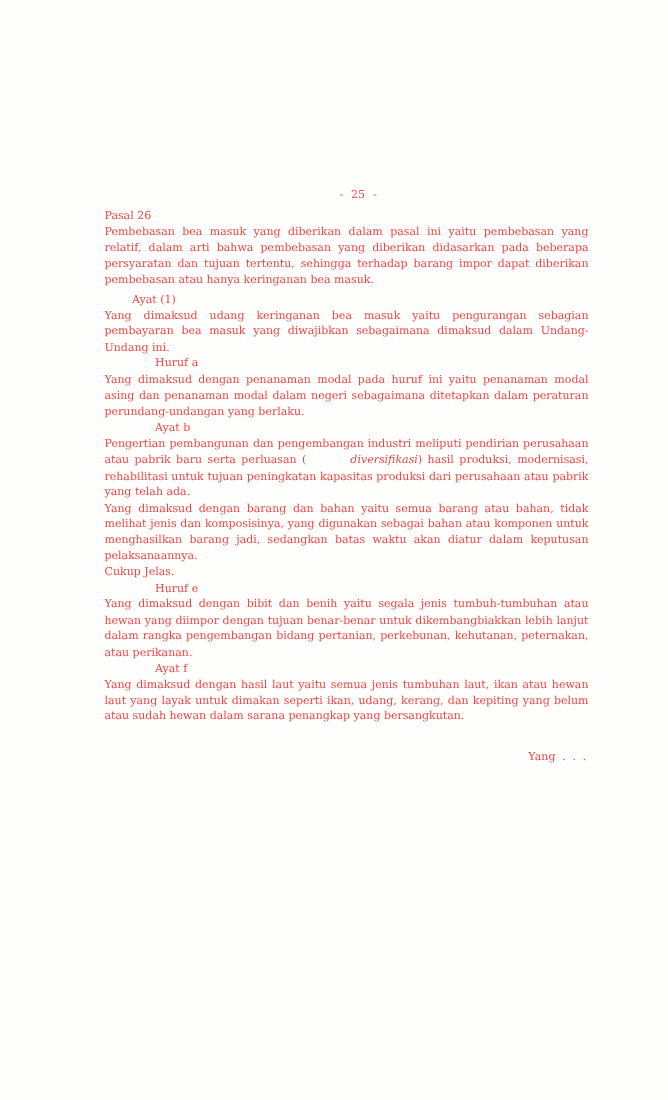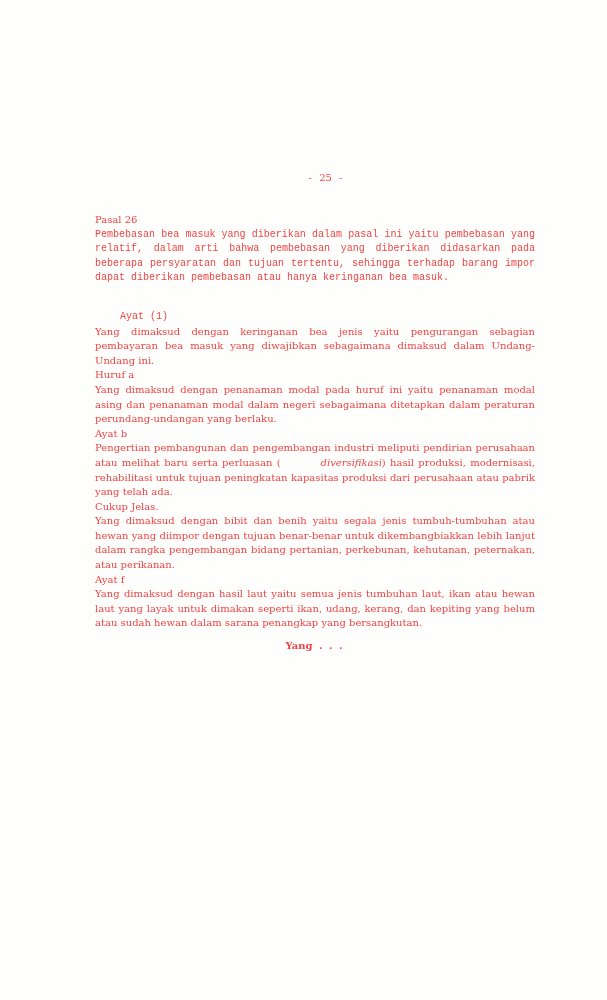--- a/index.html
+++ b/index.html
@@ -23,67 +23,68 @@
     position: absolute;
     top: 171px;
     left: 0;
     width: 100%;
     text-align: center;
     word-spacing: 4px;
   }
   .content {
     position: absolute;
     left: 95px;
-    top: 213px;
+    top: 190px;
     width: 440px;
   }
   .content p {
     margin: 0;
   }
   .just {
     text-align: justify;
     text-justify: inter-word;
   }
-  .l1 { margin-left: 25px; font-family: Liberation Mono, monospace; }
-  .l2 { }
+  .l1 { margin-left: 25px; }
+  .l2 { margin-left: 46px; }
   .l3 { margin-left: 70px; }
-  .gap-before { margin-top: 24px; }
+  .gap-before { margin-top: 3px; }
   .catchword {
-    margin-top: 8px;
-    text-align: center;
+    margin-top: 22px;
+    text-align: right;
     padding-right: 2px;
     word-spacing: 3px;
-    font-weight: bold;
   }
   i { font-style: italic; margin-left: 40px; }
 </style>
 </head>
 <body>
 
 <div class="page">
 
   <div class="pageno">-  25  -</div>
 
   <div class="content">
 
     <div>Pasal 26</div>
     <p class="l1 just">Pembebasan bea masuk yang diberikan dalam pasal ini yaitu pembebasan yang relatif, dalam arti bahwa pembebasan yang diberikan didasarkan pada beberapa persyaratan dan tujuan tertentu, sehingga terhadap barang impor dapat diberikan pembebasan atau hanya keringanan bea masuk.</p>
 
     <div class="l1 gap-before">Ayat (1)</div>
-    <p class="l2 just">Yang dimaksud dengan keringanan bea jenis yaitu pengurangan sebagian pembayaran bea masuk yang diwajibkan sebagaimana dimaksud dalam Undang-Undang ini.</p>
+    <p class="l2 just">Yang dimaksud udang keringanan bea masuk yaitu pengurangan sebagian pembayaran bea masuk yang diwajibkan sebagaimana dimaksud dalam Undang-Undang ini.</p>
 
     <div class="l2">Huruf a</div>
     <p class="l3 just">Yang dimaksud dengan penanaman modal pada huruf ini yaitu penanaman modal asing dan penanaman modal dalam negeri sebagaimana ditetapkan dalam peraturan perundang-undangan yang berlaku.</p>
 
     <div class="l2">Ayat b</div>
-    <p class="l3 just"><span>Pengertian pembangunan dan pengembangan industri meliputi pendirian perusahaan atau melihat baru serta perluasan (</span><i>diversifikasi</i><span>) hasil produksi, modernisasi, rehabilitasi untuk tujuan peningkatan kapasitas produksi dari perusahaan atau pabrik yang telah ada.</span></p>
+    <p class="l3 just"><span>Pengertian pembangunan dan pengembangan industri meliputi pendirian perusahaan atau pabrik baru serta perluasan (</span><i>diversifikasi</i><span>) hasil produksi, modernisasi, rehabilitasi untuk tujuan peningkatan kapasitas produksi dari perusahaan atau pabrik yang telah ada.</span></p>
 
+    <p class="l3 just">Yang dimaksud dengan barang dan bahan yaitu semua barang atau bahan, tidak melihat jenis dan komposisinya, yang digunakan sebagai bahan atau komponen untuk menghasilkan barang jadi, sedangkan batas waktu akan diatur dalam keputusan pelaksanaannya.</p>
 
     <p class="l3">Cukup Jelas.</p>
 
+    <div class="l2">Huruf e</div>
     <p class="l3 just">Yang dimaksud dengan bibit dan benih yaitu segala jenis tumbuh-tumbuhan atau hewan yang diimpor dengan tujuan benar-benar untuk dikembangbiakkan lebih lanjut dalam rangka pengembangan bidang pertanian, perkebunan, kehutanan, peternakan, atau perikanan.</p>
 
     <div class="l2">Ayat f</div>
     <p class="l3 just">Yang dimaksud dengan hasil laut yaitu semua jenis tumbuhan laut, ikan atau hewan laut yang layak untuk dimakan seperti ikan, udang, kerang, dan kepiting yang belum atau sudah hewan dalam sarana penangkap yang bersangkutan.</p>
 
     <div class="catchword">Yang  . . .</div>
 
   </div>
 
 </div>

